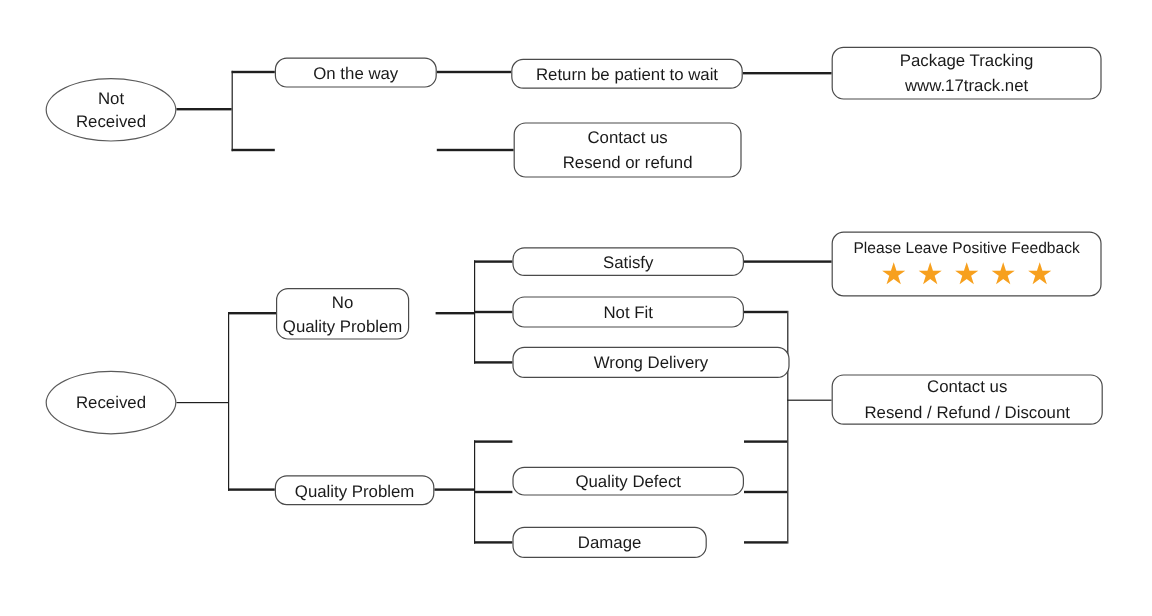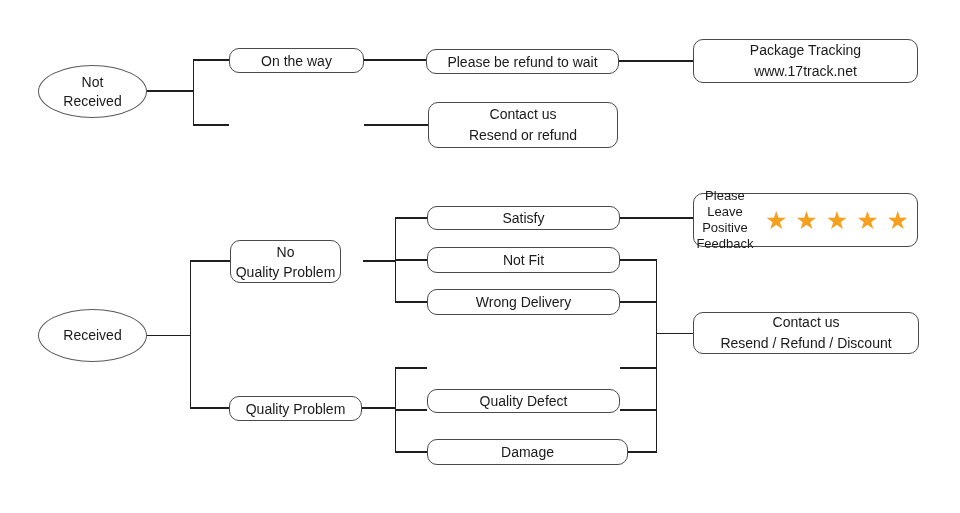--- a/index.html
+++ b/index.html
@@ -30,20 +30,21 @@
     border:1.4px solid #5a5a5a;
     border-radius:50%;
     font-size:14px;
     line-height:19px;
   }
   .big{line-height:21px;}
   .hline,.vline{position:absolute;background:#1f1f1f;z-index:1;}
   .hline{height:1.5px;}
   .vline{width:1.5px;}
   .feedback{
+    flex-direction:column;
     justify-content:center;
     gap:1px;
     line-height:16px;
   }
   .feedback .fb-title{font-size:13px;}
   .feedback .fb-stars{
     color:#F7A01E;
     font-size:25px;
     line-height:26px;
     letter-spacing:8px;
@@ -95,21 +96,21 @@
     <span>Not
 Received</span>
   </div>
 
   <div class="node box" style="left:229px;top:48px;width:135px;height:25px">
     <span>On the way</span>
   </div>
 
 
   <div class="node box" style="left:426px;top:49px;width:193px;height:25px">
-    <span>Please be refund to wait</span>
+    <span>Return be patient to wait</span>
   </div>
 
   <div class="node box big" style="left:428px;top:102px;width:190px;height:46px;border-radius:10px">
     <span>Contact us
 Resend or refund</span>
   </div>
 
   <div class="node box big" style="left:693px;top:39px;width:225px;height:44px;border-radius:10px">
     <span>Package Tracking
 www.17track.net</span>
@@ -129,30 +130,30 @@
   </div>
 
   <div class="node box" style="left:427px;top:206px;width:193px;height:24px">
     <span>Satisfy</span>
   </div>
 
   <div class="node box" style="left:427px;top:247px;width:193px;height:26px">
     <span>Not Fit</span>
   </div>
 
-  <div class="node box" style="left:427px;top:289px;width:193px;height:26px">
+  <div class="node box" style="left:427px;top:289px;width:231px;height:26px">
     <span>Wrong Delivery</span>
   </div>
 
 
   <div class="node box" style="left:427px;top:389px;width:193px;height:24px">
     <span>Quality Defect</span>
   </div>
 
-  <div class="node box" style="left:427px;top:439px;width:201px;height:26px">
+  <div class="node box" style="left:427px;top:439px;width:162px;height:26px">
     <span>Damage</span>
   </div>
 
   <div class="node box feedback" style="left:693px;top:193px;width:225px;height:54px;border-radius:10px">
     <span class="fb-title">Please Leave Positive Feedback</span>
     <span class="fb-stars">★★★★★</span>
   </div>
 
   <div class="node box big" style="left:693px;top:312px;width:226px;height:42px;border-radius:10px">
     <span>Contact us

